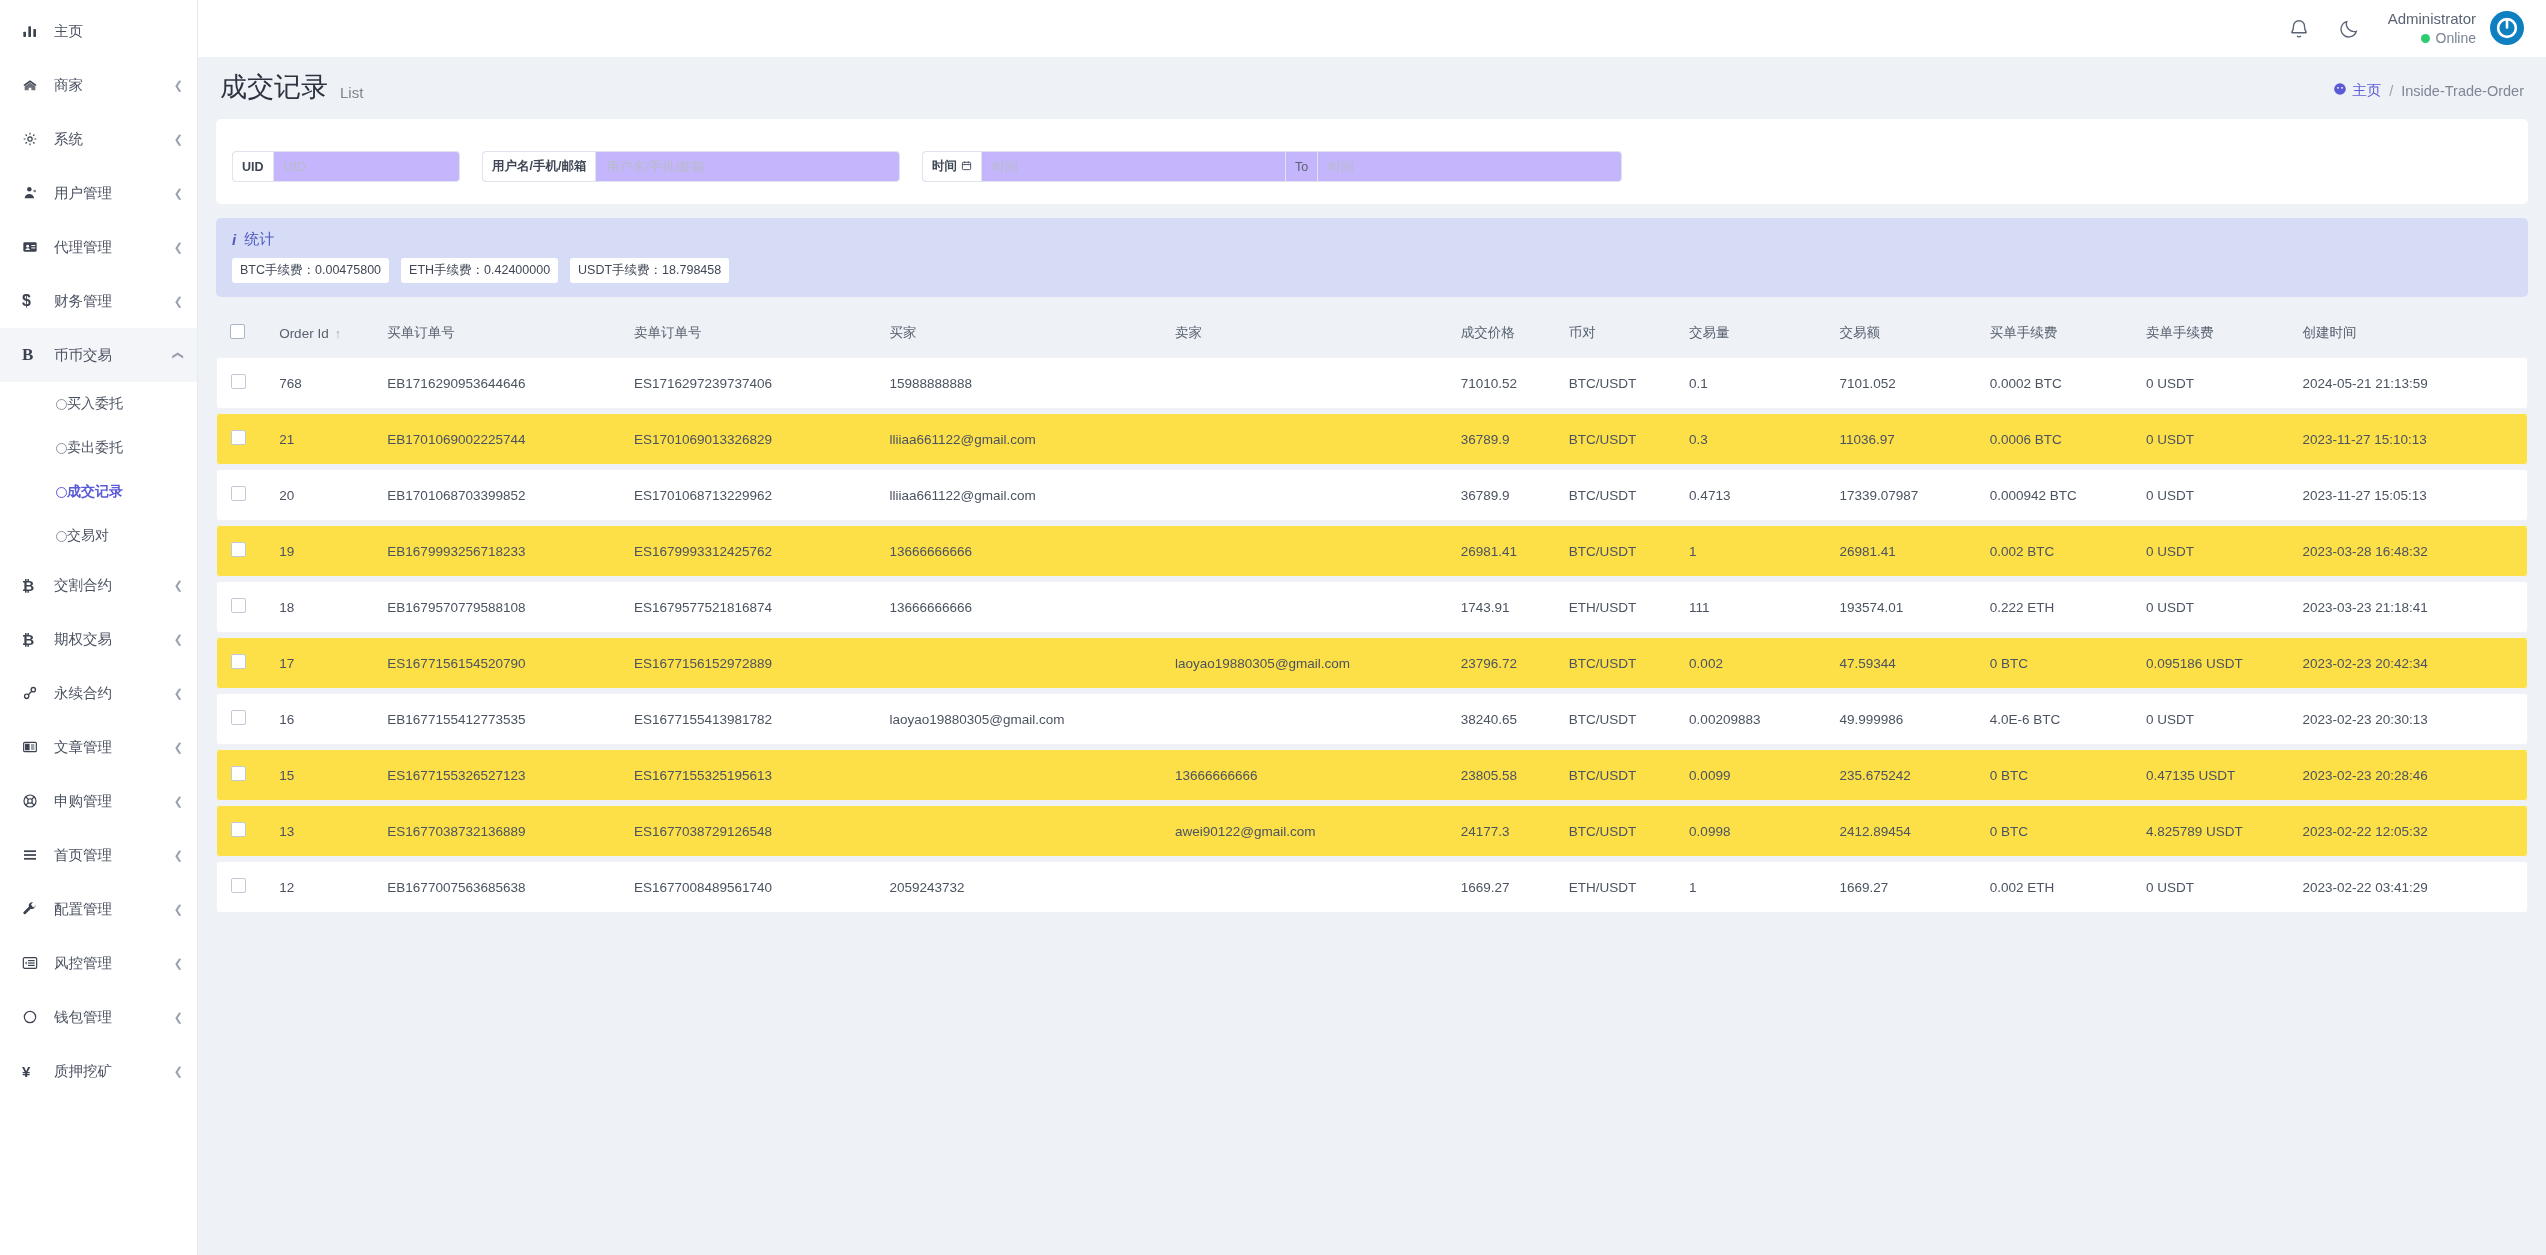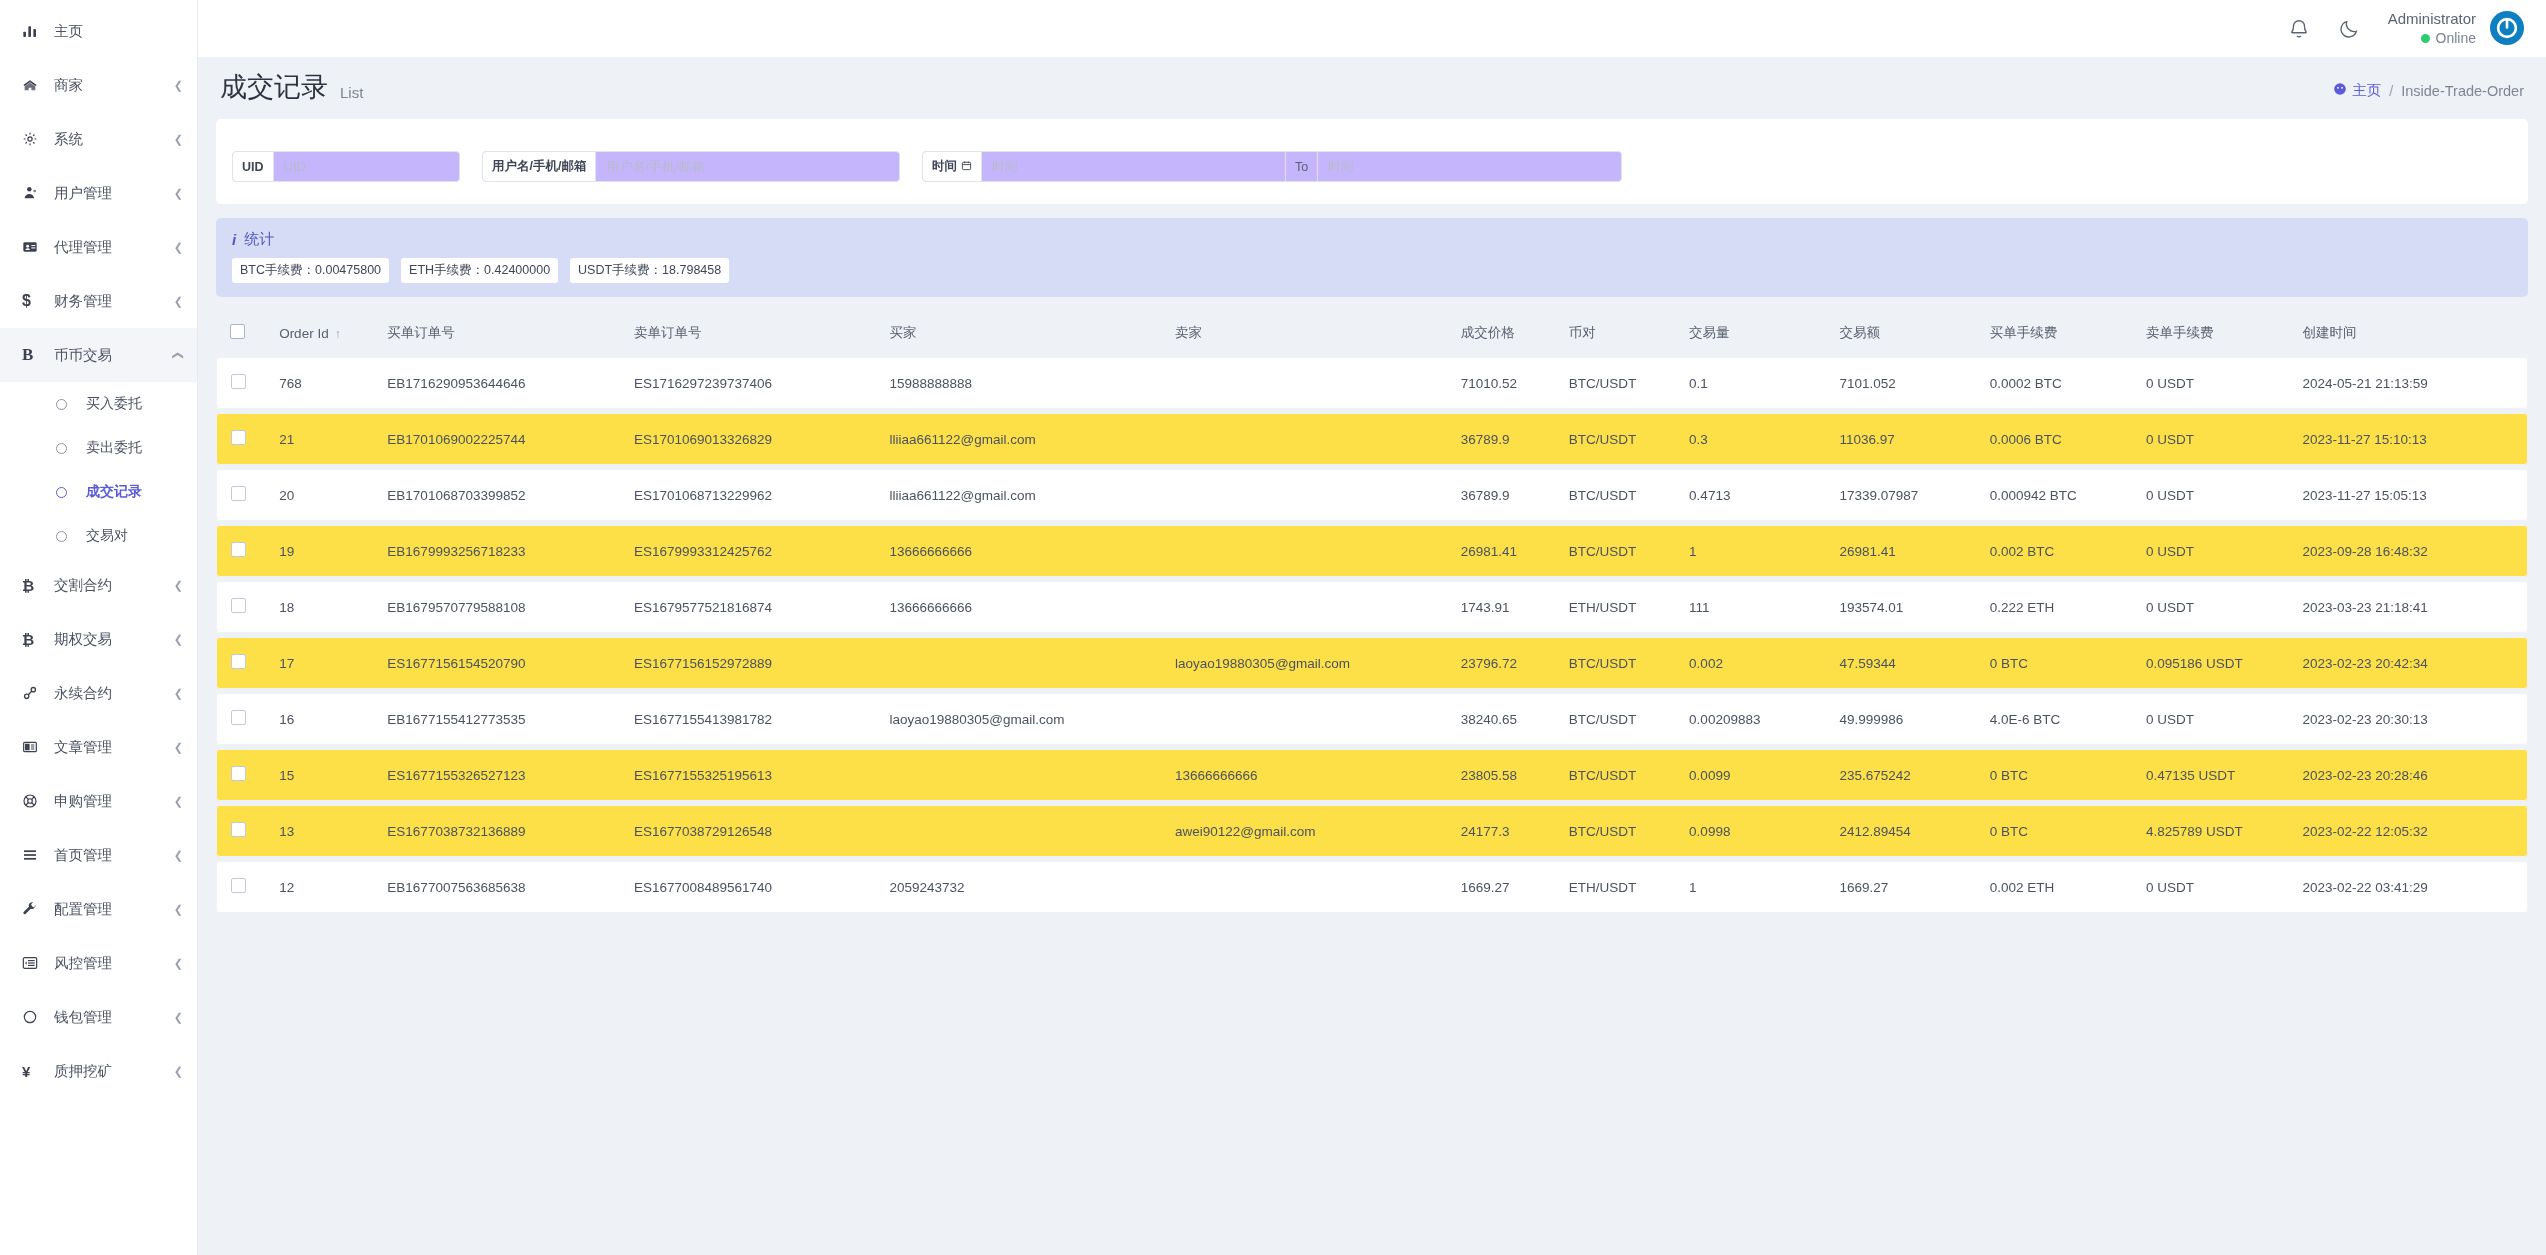--- a/index.html
+++ b/index.html
@@ -105,21 +105,21 @@
   .menu-item .chev { margin-left: auto; color: #9aa1ae; font-size: 11px; }
   .chev.down { transform: rotate(90deg); display:inline-block; }
   .sub-item {
     display: flex; align-items: center; height: 44px; padding-left: 56px;
     font-size: 14px; color: #4a5160; cursor: pointer;
   }
   .sub-item .ring {
     width: 11px; height: 11px; border: 1.6px solid #8b93a2; border-radius: 50%;
     flex:none;
   }
-  .sub-item .sub-label { margin-left: 19px; }
+  .sub-item .sub-label { margin-left: 0; }
   .sub-item.active .sub-label { color: #5b5bd6; font-weight: 700; }
   .sub-item.active .ring { border-color: #5b5bd6; }
 
   
   #main {
     position: absolute; top: 57px; left: 198px;
     width: 2348px; height: 1198px; background: #eef1f6;
     padding: 0 18px; overflow: hidden;
   }
   .page-head { display:flex; align-items:flex-end; padding: 12px 4px 0 4px; }
@@ -587,21 +587,21 @@
             <td>EB1679993256718233</td>
             <td>ES1679993312425762</td>
             <td>13666666666</td>
             <td></td>
             <td>26981.41</td>
             <td>BTC/USDT</td>
             <td>1</td>
             <td>26981.41</td>
             <td>0.002 BTC</td>
             <td>0 USDT</td>
-            <td>2023-09-28 16:48:32</td>
+            <td>2023-03-28 16:48:32</td>
           </tr>
           <tr>
             <td><span class="cbox"></span></td>
             <td>18</td>
             <td>EB1679570779588108</td>
             <td>ES1679577521816874</td>
             <td>13666666666</td>
             <td></td>
             <td>1743.91</td>
             <td>ETH/USDT</td>

